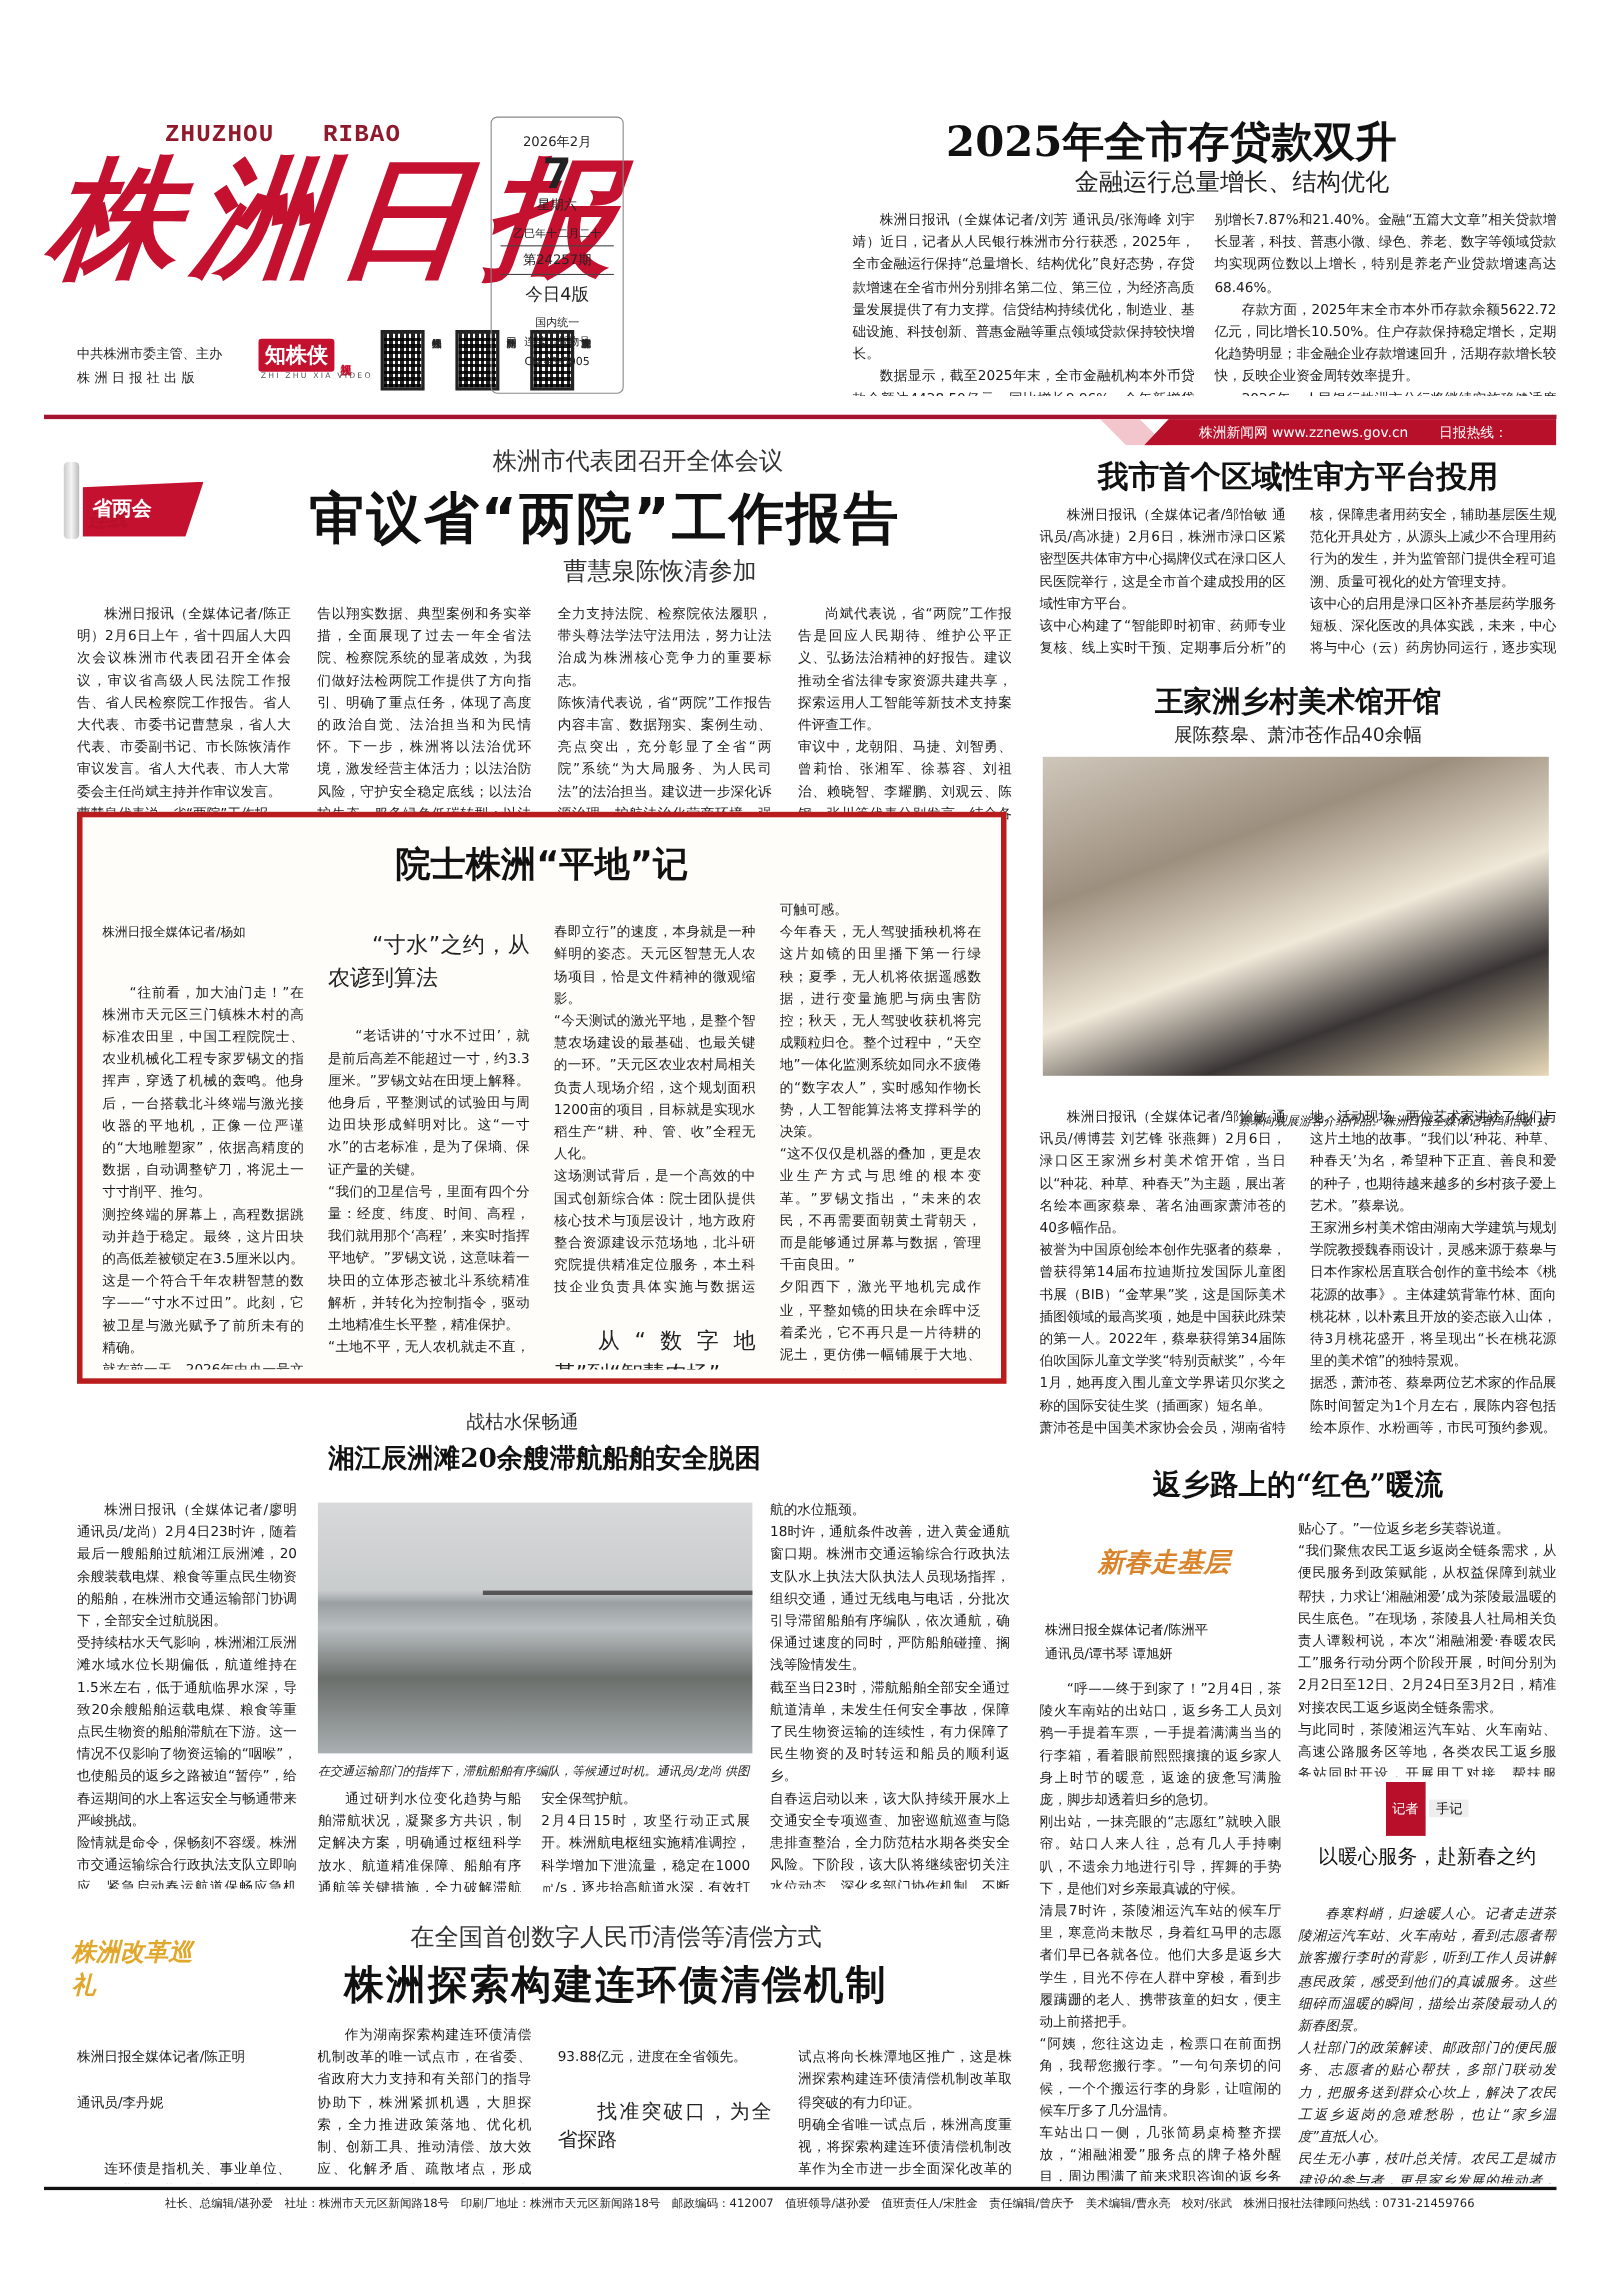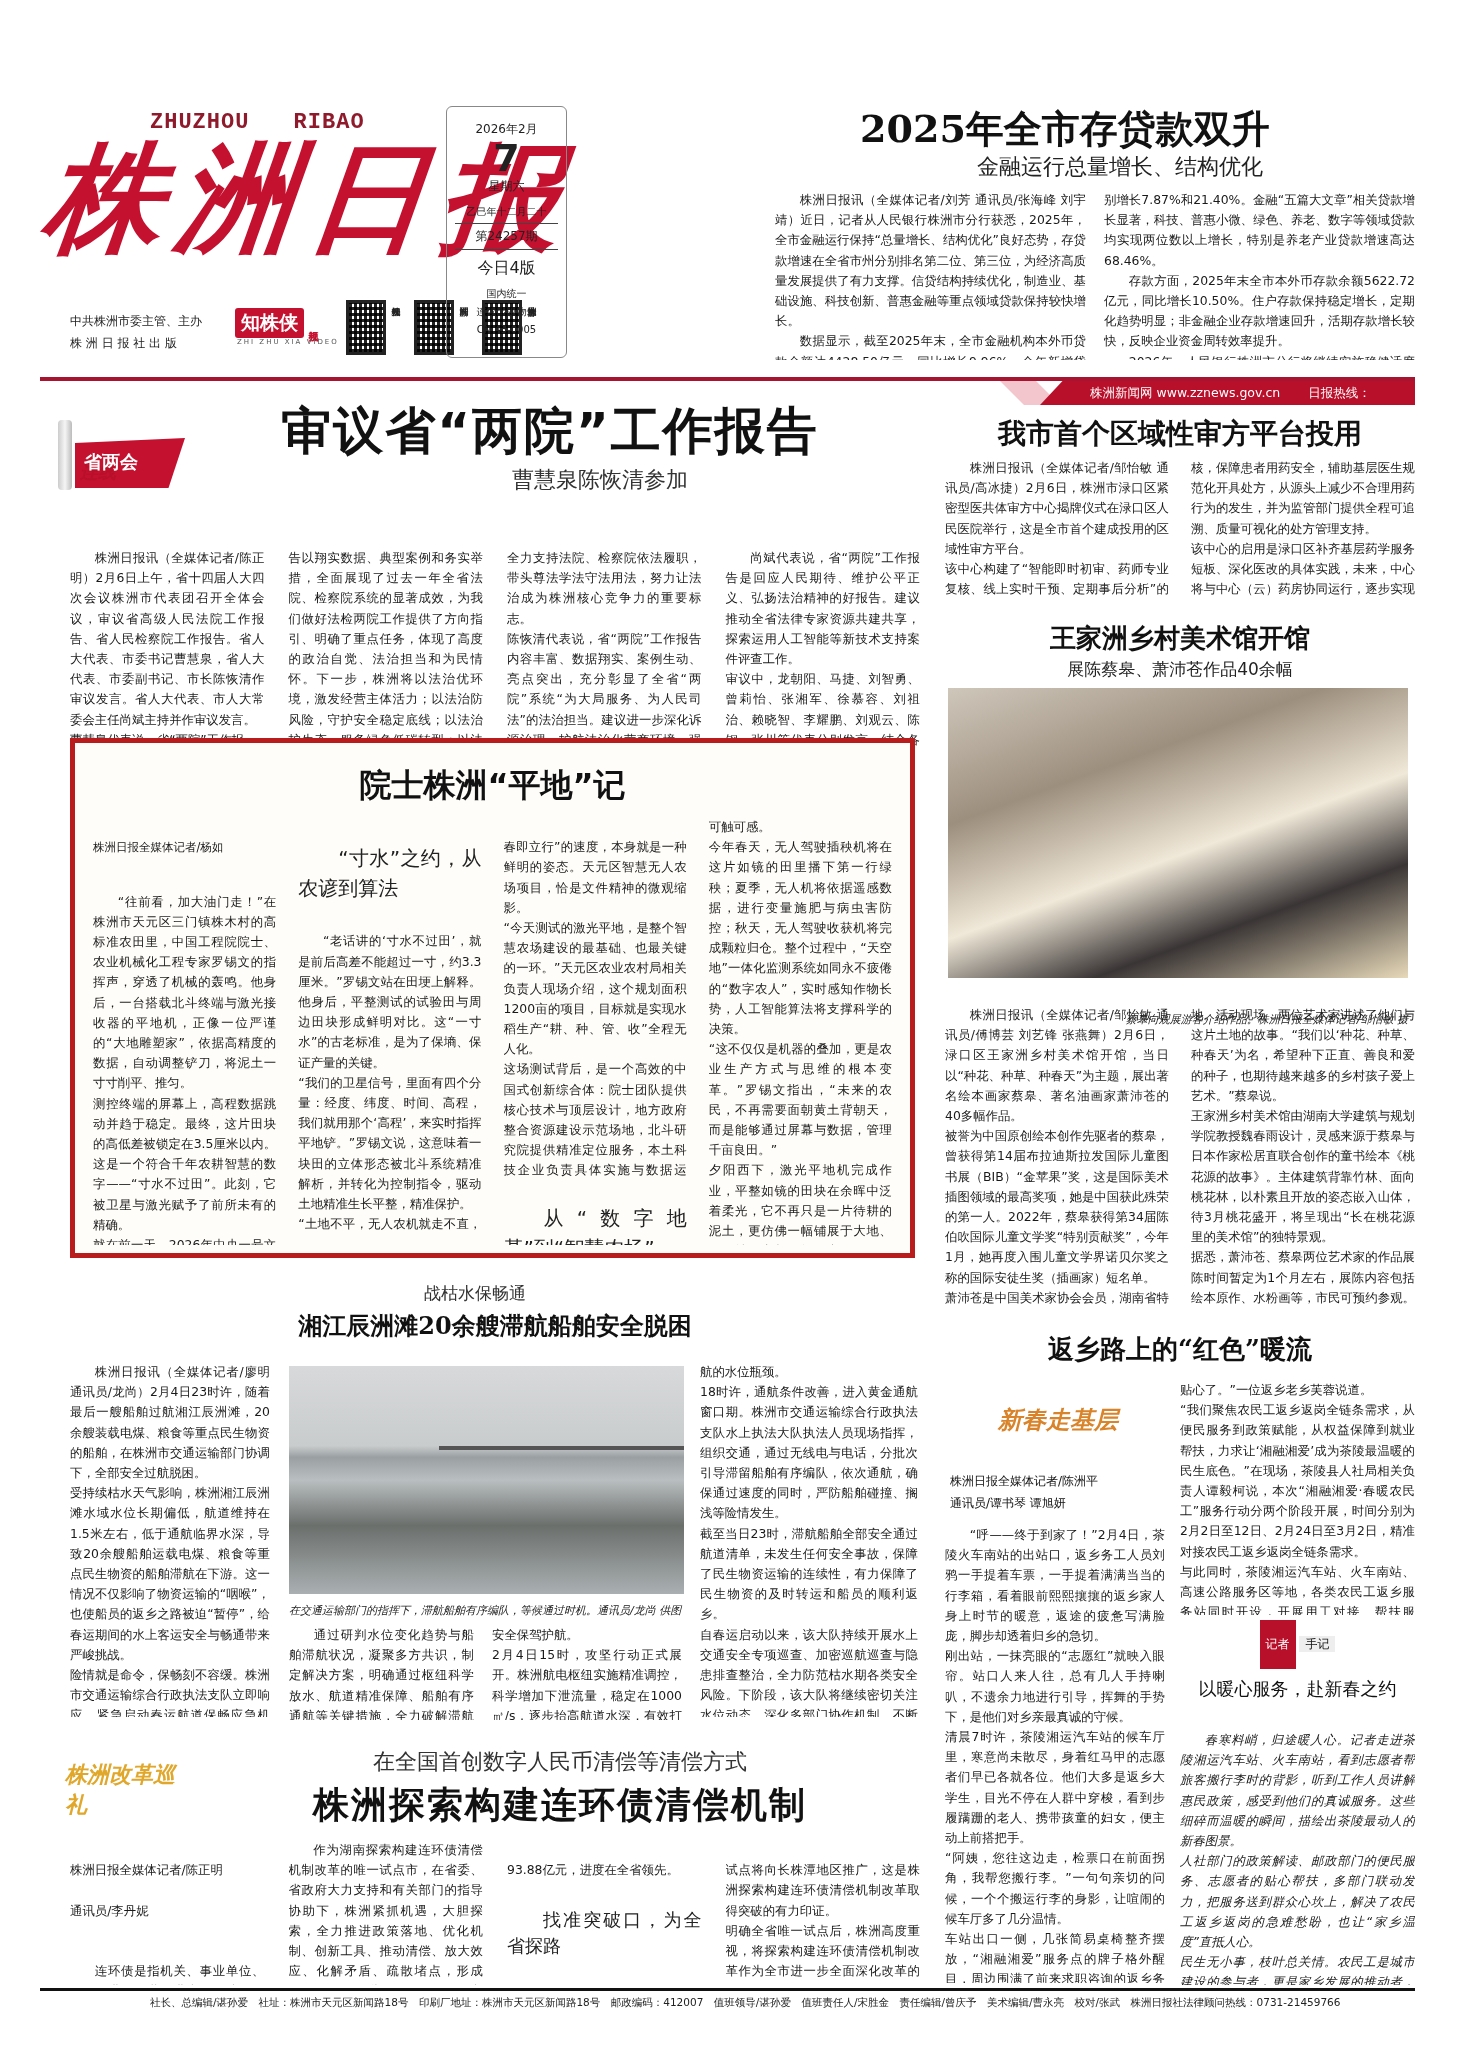--- a/index.html
+++ b/index.html
@@ -103,20 +103,21 @@
   <span style="margin-left:24px;">日报热线：28829110</span>
 </div>
 
 <div class="abs" style="left:50px;top:420px;width:120px;height:70px;">
   <div style="position:absolute;left:8px;top:0;width:14px;height:70px;background:linear-gradient(90deg,#ccc,#f5f5f5,#bbb);border-radius:4px;"></div>
   <div style="position:absolute;left:25px;top:18px;width:110px;height:50px;background:#c4112f;clip-path:polygon(0 10%,100% 0,85% 100%,0 100%);"></div>
   <div style="position:absolute;left:30px;top:-2px;font-size:18px;font-style:italic;font-weight:bold;color:#b8102a;margin-top:42px;">连线</div>
   <div style="position:absolute;left:34px;top:30px;font-size:18px;font-weight:bold;color:#fff;">省两会</div>
 </div>
 <div class="abs" style="left:170px;top:400px;width:760px;text-align:center;">
+  <div style="font-size:22px;color:#333;line-height:40px;margin-left:60px;">株洲市代表团召开全体会议</div>
   <div style="font-size:50px;font-weight:bold;line-height:62px;letter-spacing:2px;">审议省“两院”工作报告</div>
   <div style="font-size:22px;color:#333;line-height:36px;margin-left:100px;">曹慧泉陈恢清参加</div>
 </div>
 <div class="abs body-text" style="left:70px;top:548px;width:850px;height:180px;display:flex;gap:24px;white-space:pre-line;">
   <div style="flex:1;text-indent:2em;">株洲日报讯（全媒体记者/陈正明）2月6日上午，省十四届人大四次会议株洲市代表团召开全体会议，审议省高级人民法院工作报告、省人民检察院工作报告。省人大代表、市委书记曹慧泉，省人大代表、市委副书记、市长陈恢清作审议发言。省人大代表、市人大常委会主任尚斌主持并作审议发言。
 曹慧泉代表说，省“两院”工作报</div>
   <div style="flex:1;">告以翔实数据、典型案例和务实举措，全面展现了过去一年全省法院、检察院系统的显著成效，为我们做好法检两院工作提供了方向指引、明确了重点任务，体现了高度的政治自觉、法治担当和为民情怀。下一步，株洲将以法治优环境，激发经营主体活力；以法治防风险，守护安全稳定底线；以法治护生态，服务绿色低碳转型；以法治惠民生，提升群众获得感。</div>
   <div style="flex:1;">全力支持法院、检察院依法履职，带头尊法学法守法用法，努力让法治成为株洲核心竞争力的重要标志。
 陈恢清代表说，省“两院”工作报告内容丰富、数据翔实、案例生动、亮点突出，充分彰显了全省“两院”系统“为大局服务、为人民司法”的法治担当。建议进一步深化诉源治理、护航法治化营商环境、强化法治宣传、提高司法建议和检察建议的实效性。</div>
   <div style="flex:1;text-indent:2em;">尚斌代表说，省“两院”工作报告是回应人民期待、维护公平正义、弘扬法治精神的好报告。建议推动全省法律专家资源共建共享，探索运用人工智能等新技术支持案件评查工作。

